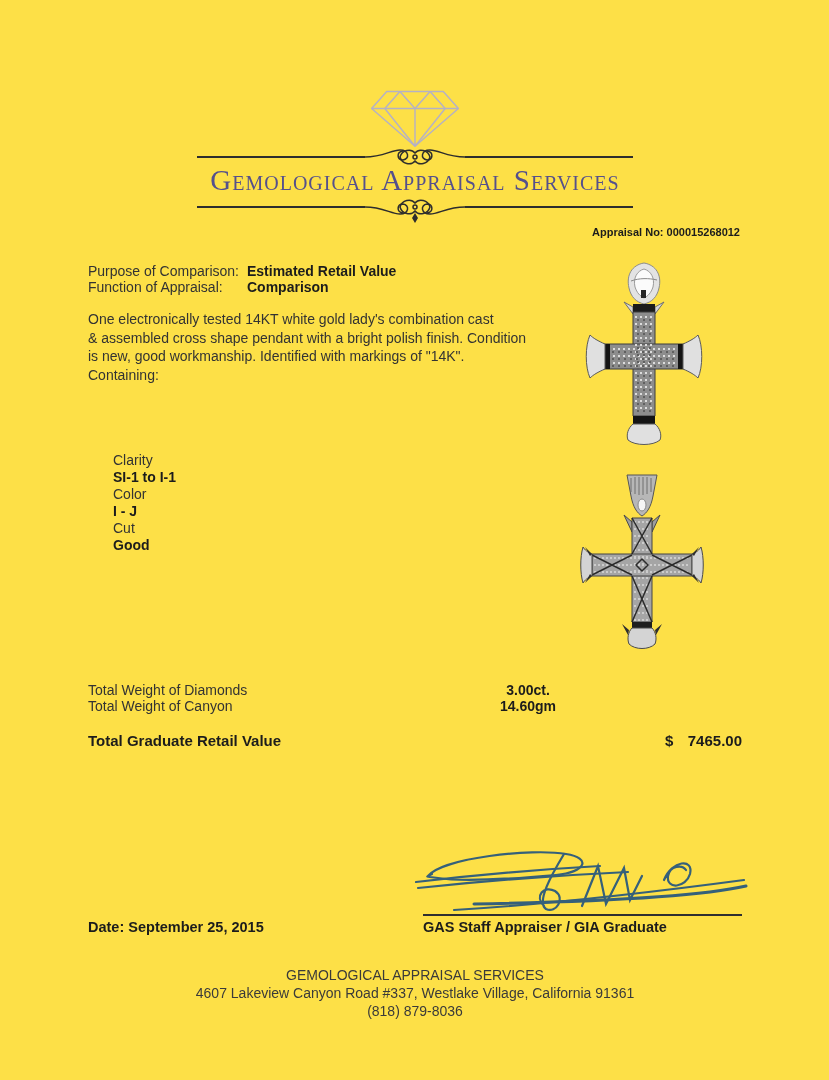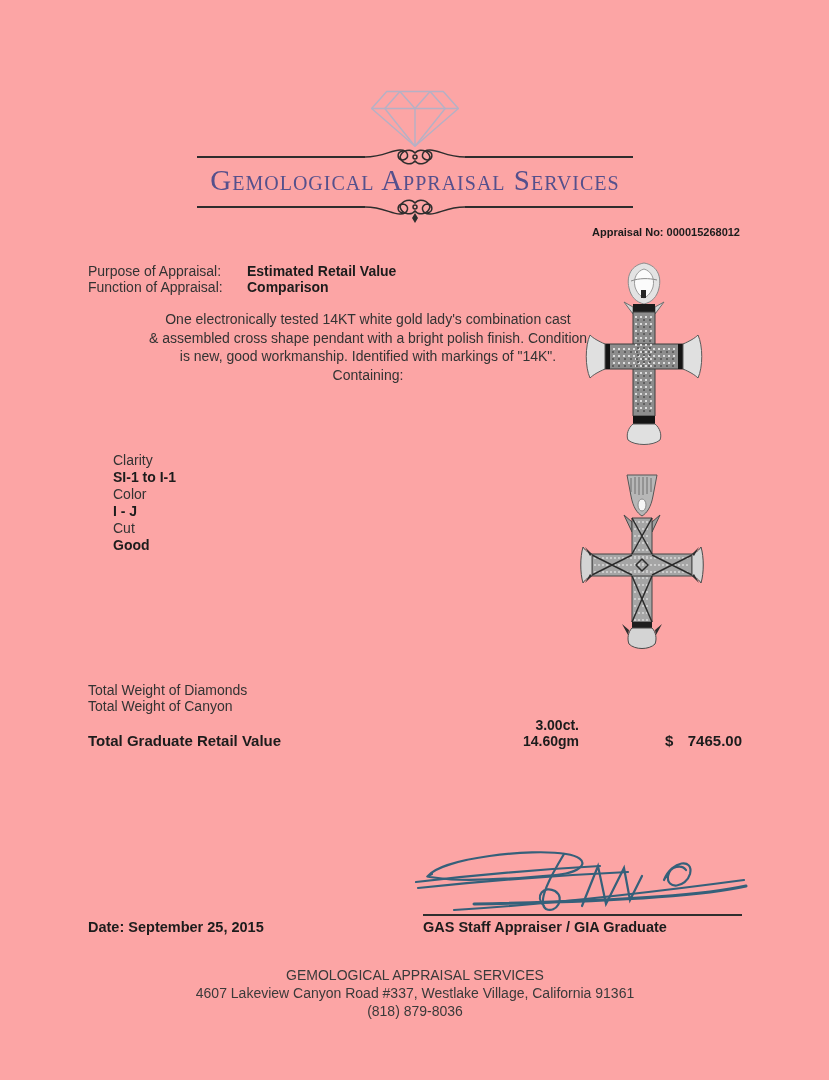--- a/index.html
+++ b/index.html
@@ -1,20 +1,20 @@
 <!DOCTYPE html>
 <html><head>
 <meta charset="utf-8">
 <style>
   html,body{margin:0;padding:0;background:#e9e9e9;}
   .page{
     position:relative;
     width:829px;height:1080px;
     margin:0 auto;
-    background:#fca5a5;
+    background:#fde047;
     font-family:"Liberation Sans", sans-serif;
     color:#333;
     overflow:hidden;
   }
   .abs{position:absolute;}
 
   
   .header{left:85px;top:84px;width:660px;text-align:center;}
   .logo-diamond{display:block;margin:0 auto;}
   .orn{display:block;margin:-4px auto 0;}
@@ -43,31 +43,31 @@
   
   .meta{left:88px;top:263px;font-size:14px;line-height:16px;}
   .meta-row{display:flex;}
   .meta-label{width:159px;}
   .bold{font-weight:bold;color:#1c1c1c;}
   .para{
     left:88px;width:560px;
     font-size:14px;line-height:18.5px;
     white-space:pre-line;
   }
-  .para1{top:310px;text-align:center;}
+  .para1{top:310px;}
   .para2{top:390px;}
 
   .grading{left:113px;top:452px;font-size:14px;line-height:17px;}
   .grading-row{display:flex;flex-direction:column;}
   .grading-label{width:100px;}
 
   
   .totals{left:88px;top:682px;width:654px;font-size:14px;}
   .totals-row{position:relative;height:16px;line-height:16px;}
-  .totals-value{position:absolute;left:311px;width:180px;text-align:right;margin-top:35px;}
+  .totals-value{position:absolute;left:350px;width:180px;text-align:center;}
   .retail-row{position:relative;margin-top:18px;height:18px;line-height:18px;font-size:15px;}
   .retail-currency{position:absolute;left:577px;}
   .retail-amount{position:absolute;right:0;}
 
   
   .pendant-front{left:582px;top:260px;}
   .pendant-back{left:580px;top:472px;}
 
   
   .sig{left:414px;top:846px;}
@@ -118,21 +118,21 @@
     </svg>
   </div>
 
   <div class="abs appr-no">
     <span>Appraisal No:</span>
     <span>000015268012</span>
   </div>
 
   <div class="abs meta">
     <div class="meta-row">
-      <span class="meta-label">Purpose of Appraisal:</span>
+      <span class="meta-label">Purpose of Comparison:</span>
       <span class="bold">Estimated Retail Value</span>
     </div>
     <div class="meta-row">
       <span class="meta-label">Function of Appraisal:</span>
       <span class="bold">Comparison</span>
     </div>
   </div>
 
   <div class="abs para para1">One electronically tested 14KT white gold lady's combination cast
 &amp; assembled cross shape pendant with a bright polish finish. Condition

